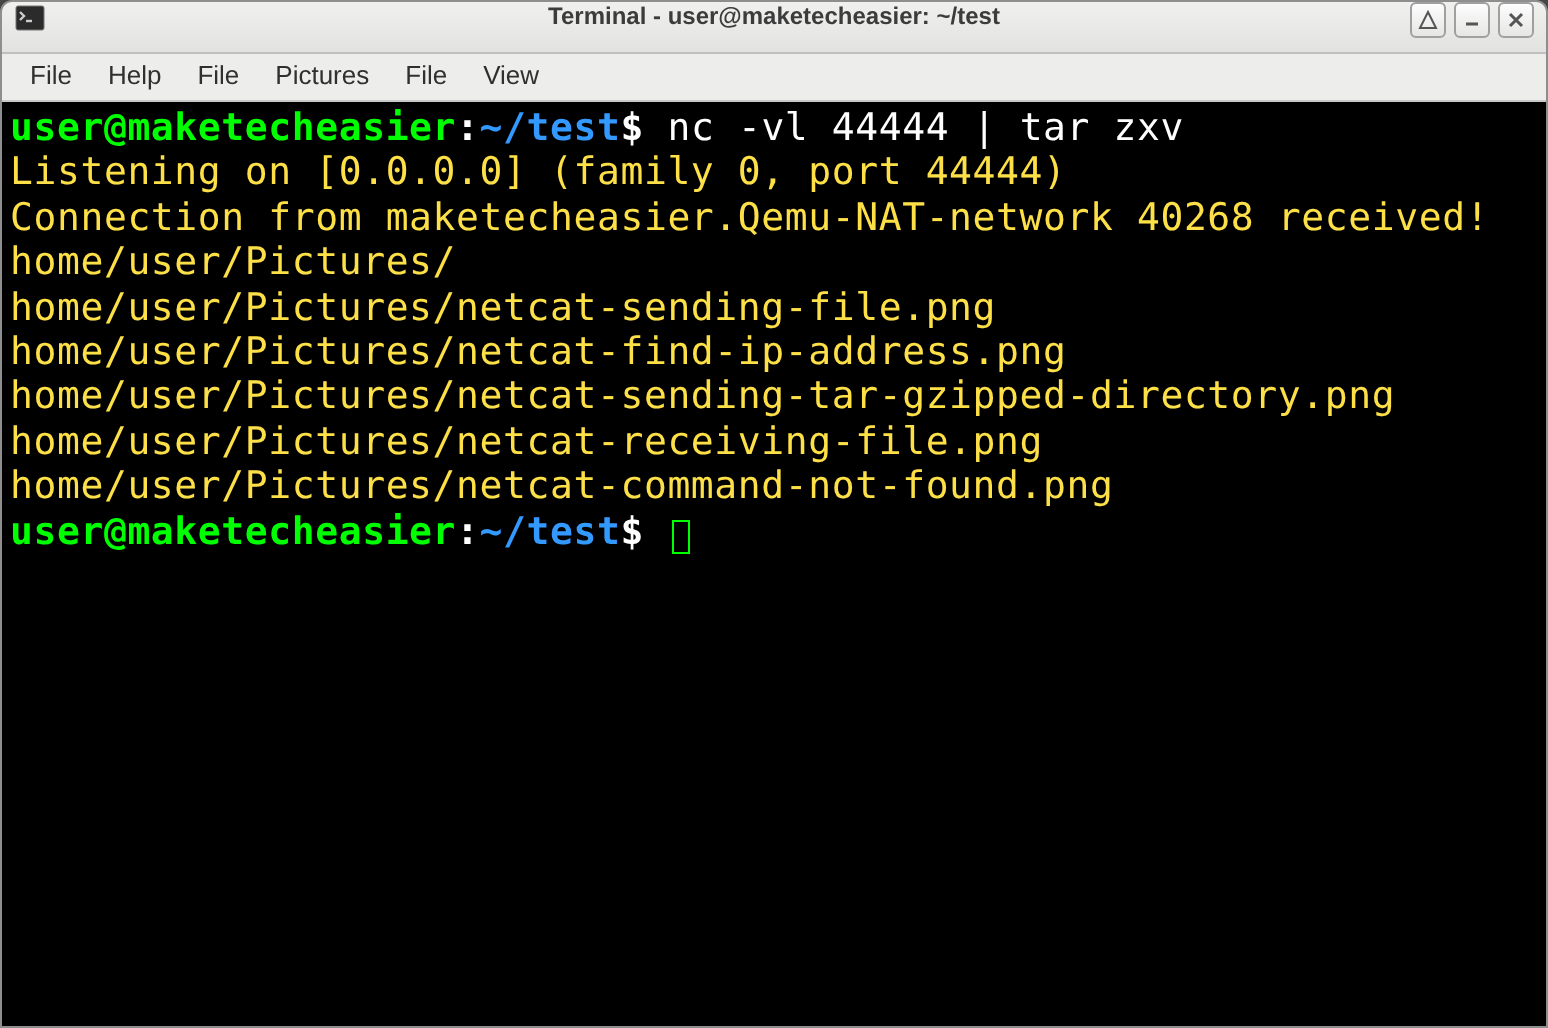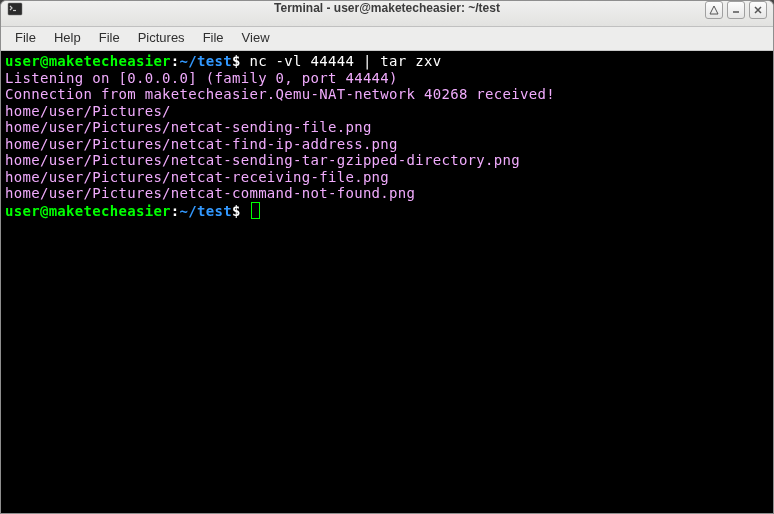--- a/index.html
+++ b/index.html
@@ -82,33 +82,33 @@
       font-size: 13px;
       color: #303030;
       cursor: pointer;
       border-radius: 3px;
     }
     .terminal-body {
       flex: 1;
       background: #000000;
       padding: 2px 4px;
       font-family: "DejaVu Sans Mono", "Liberation Mono", monospace;
-      font-size: 14px;
+      font-size: 19px;
       line-height: 1.18;
       color: #ffffff;
       overflow: hidden;
       white-space: pre;
       letter-spacing: 0.3px;
     }
     .prompt-user { color: #00ff00; font-weight: bold; }
     .prompt-colon { color: #ffffff; font-weight: bold;}
     .prompt-path { color: #3399ff; font-weight: bold; }
     .prompt-dollar { color: #ffffff; font-weight: bold;}
     .cmd { color: #ffffff; }
-    .out { color: #f0abfc; }
+    .out { color: #fde047; }
     .cursor-block {
       display: inline-block;
       width: 9px;
       height: 17px;
       border: 1px solid #00ff00;
       vertical-align: text-bottom;
       margin-left: 2px;
     }
     .term-line { display: block; }
   </style>

